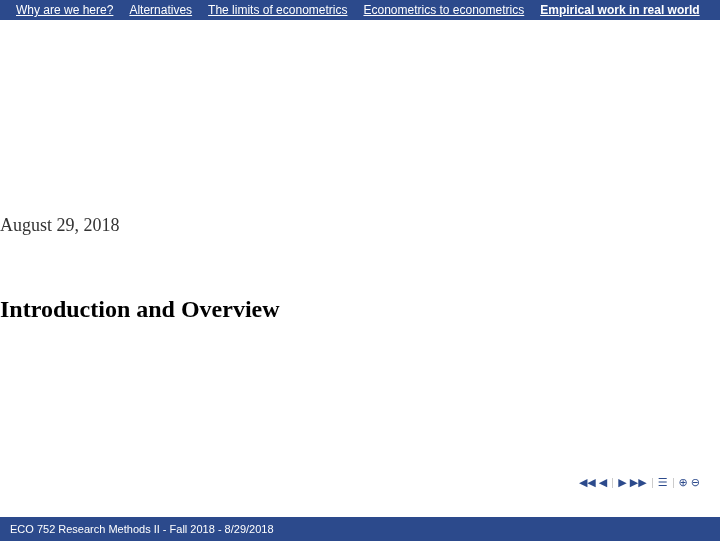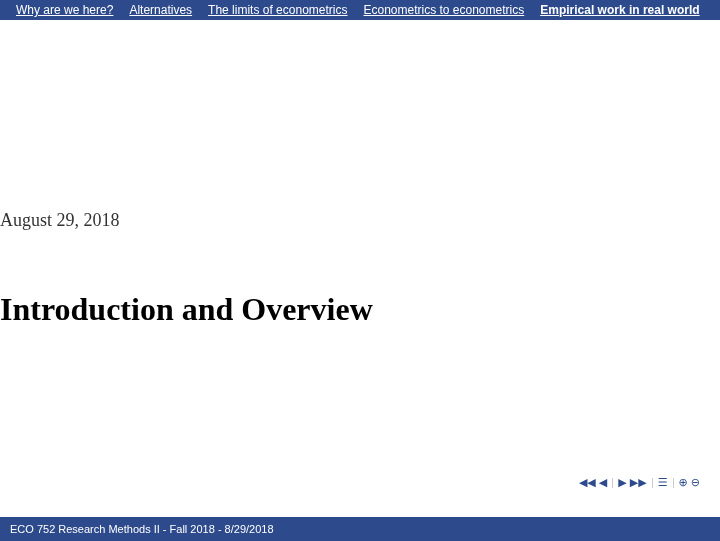--- a/index.html
+++ b/index.html
@@ -54,21 +54,21 @@
     }
 
     .slide-date {
       font-size: 18px;
       color: #333333;
       margin-bottom: 60px;
       font-family: Georgia, serif;
     }
 
     .slide-title {
-      font-size: 32px;
+      font-size: 24px;
       color: #000000;
       font-weight: bold;
       font-family: Georgia, serif;
       text-align: center;
     }
 
     
     .bottom-bar {
       width: 100%;
       background: #2c4a8c;

